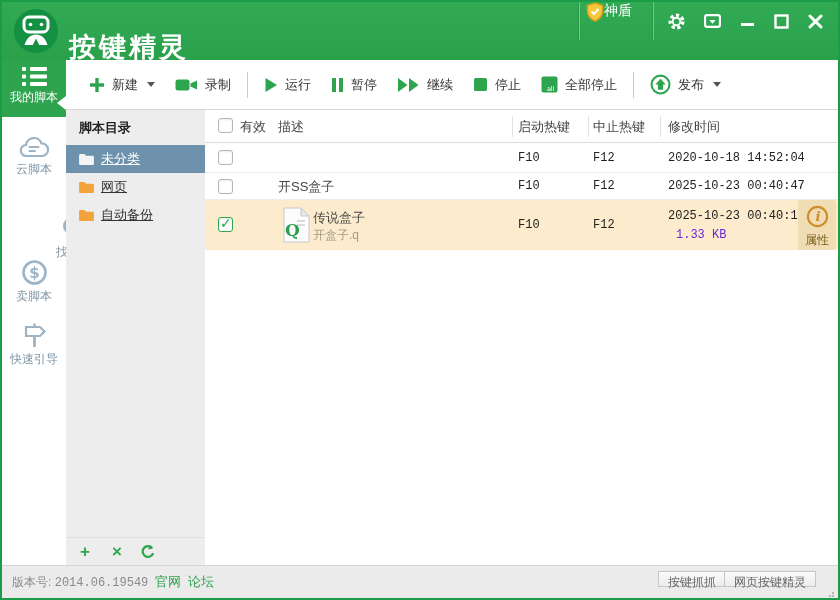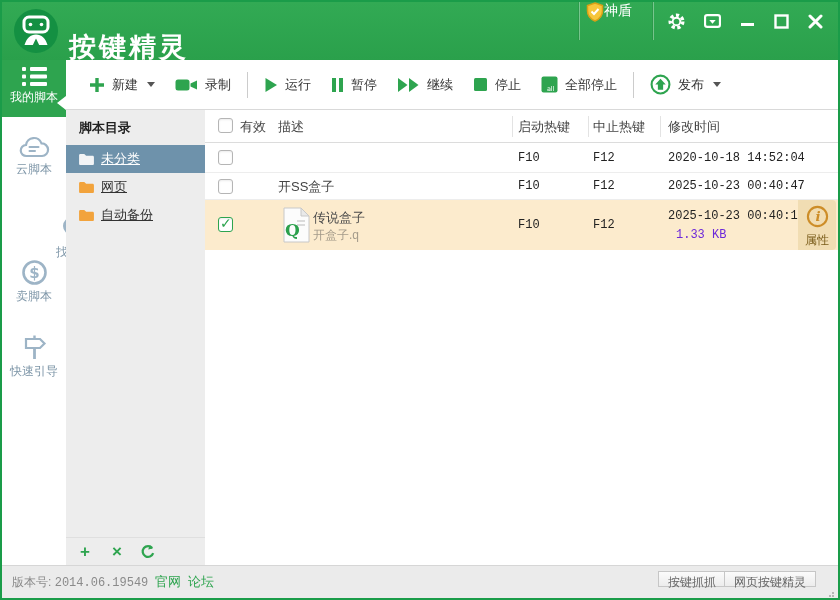--- a/index.html
+++ b/index.html
@@ -188,21 +188,21 @@
     </div>
 
     <div class="side-item" style="top:193px;">
       <svg class="side-icon" width="27" height="27" viewBox="0 0 27 27">
         <circle cx="13.5" cy="13.5" r="11" fill="none" stroke="#9db4c6" stroke-width="2.6"></circle>
         <text x="13.5" y="19" text-anchor="middle" font-size="15" font-weight="bold" font-family="DejaVu Sans" fill="#9db4c6">$</text>
       </svg>
       <span class="side-label">卖脚本</span>
     </div>
 
-    <div class="side-item" style="top:268px;font-family:Liberation Serif, serif;">
+    <div class="side-item" style="top:256px;font-family:Liberation Serif, serif;">
       <svg class="side-icon" width="27" height="27" viewBox="0 0 27 27">
         <path d="M13.5 1.5 V5" stroke="#9db4c6" stroke-width="2.4"></path>
         <path d="M5 5 h14 l4.5 4.5 -4.5 4.5 H5 Z" fill="none" stroke="#9db4c6" stroke-width="2.2"></path>
         <path d="M13.5 14 V25" stroke="#9db4c6" stroke-width="2.8"></path>
       </svg>
       <span class="side-label">快速引导</span>
     </div>
   </div>
 
   <div class="toolbar">

